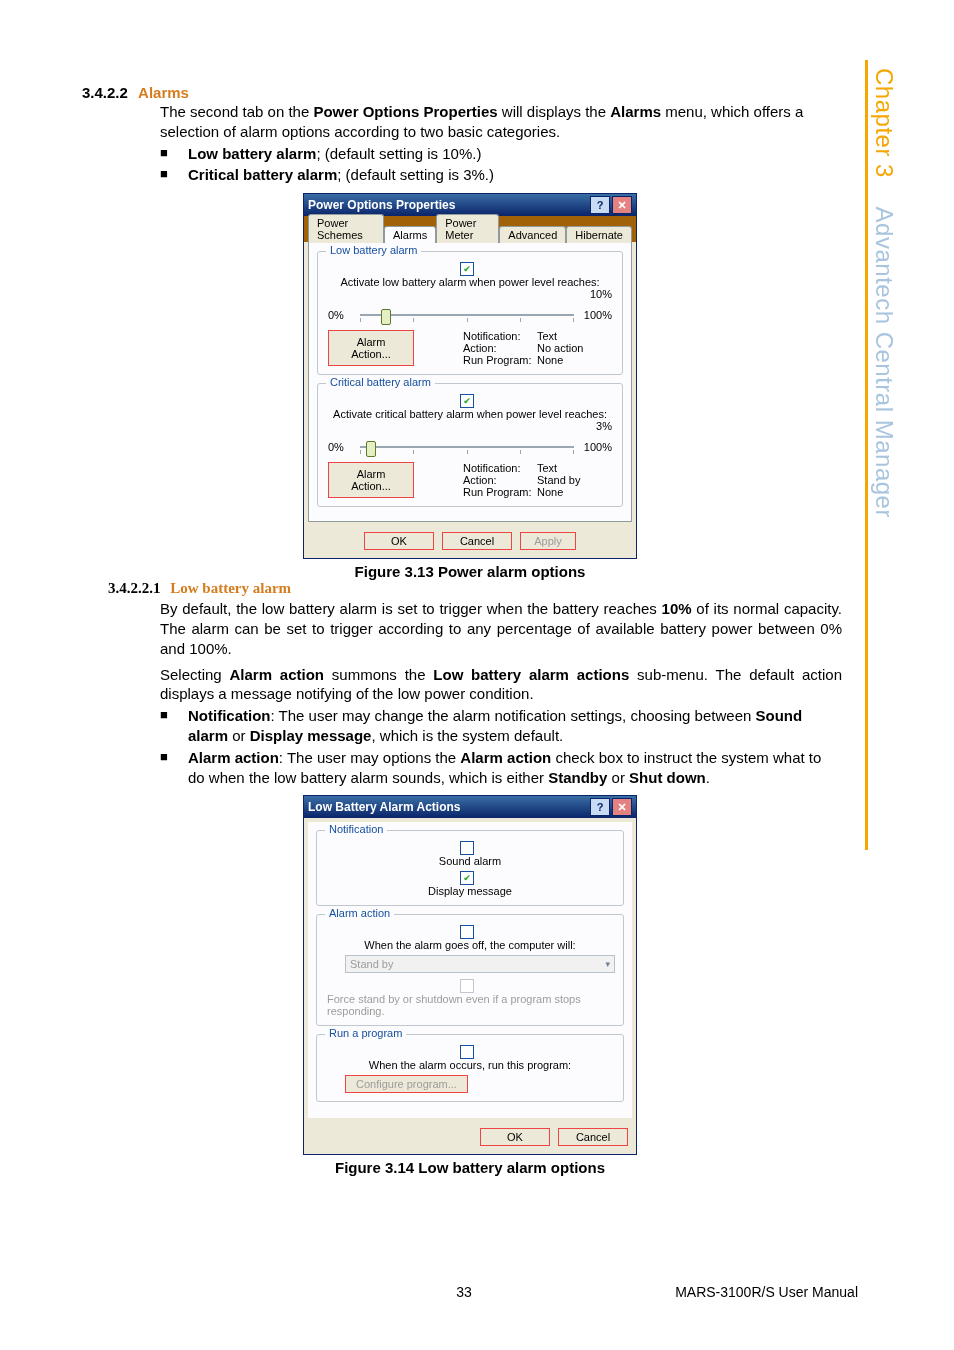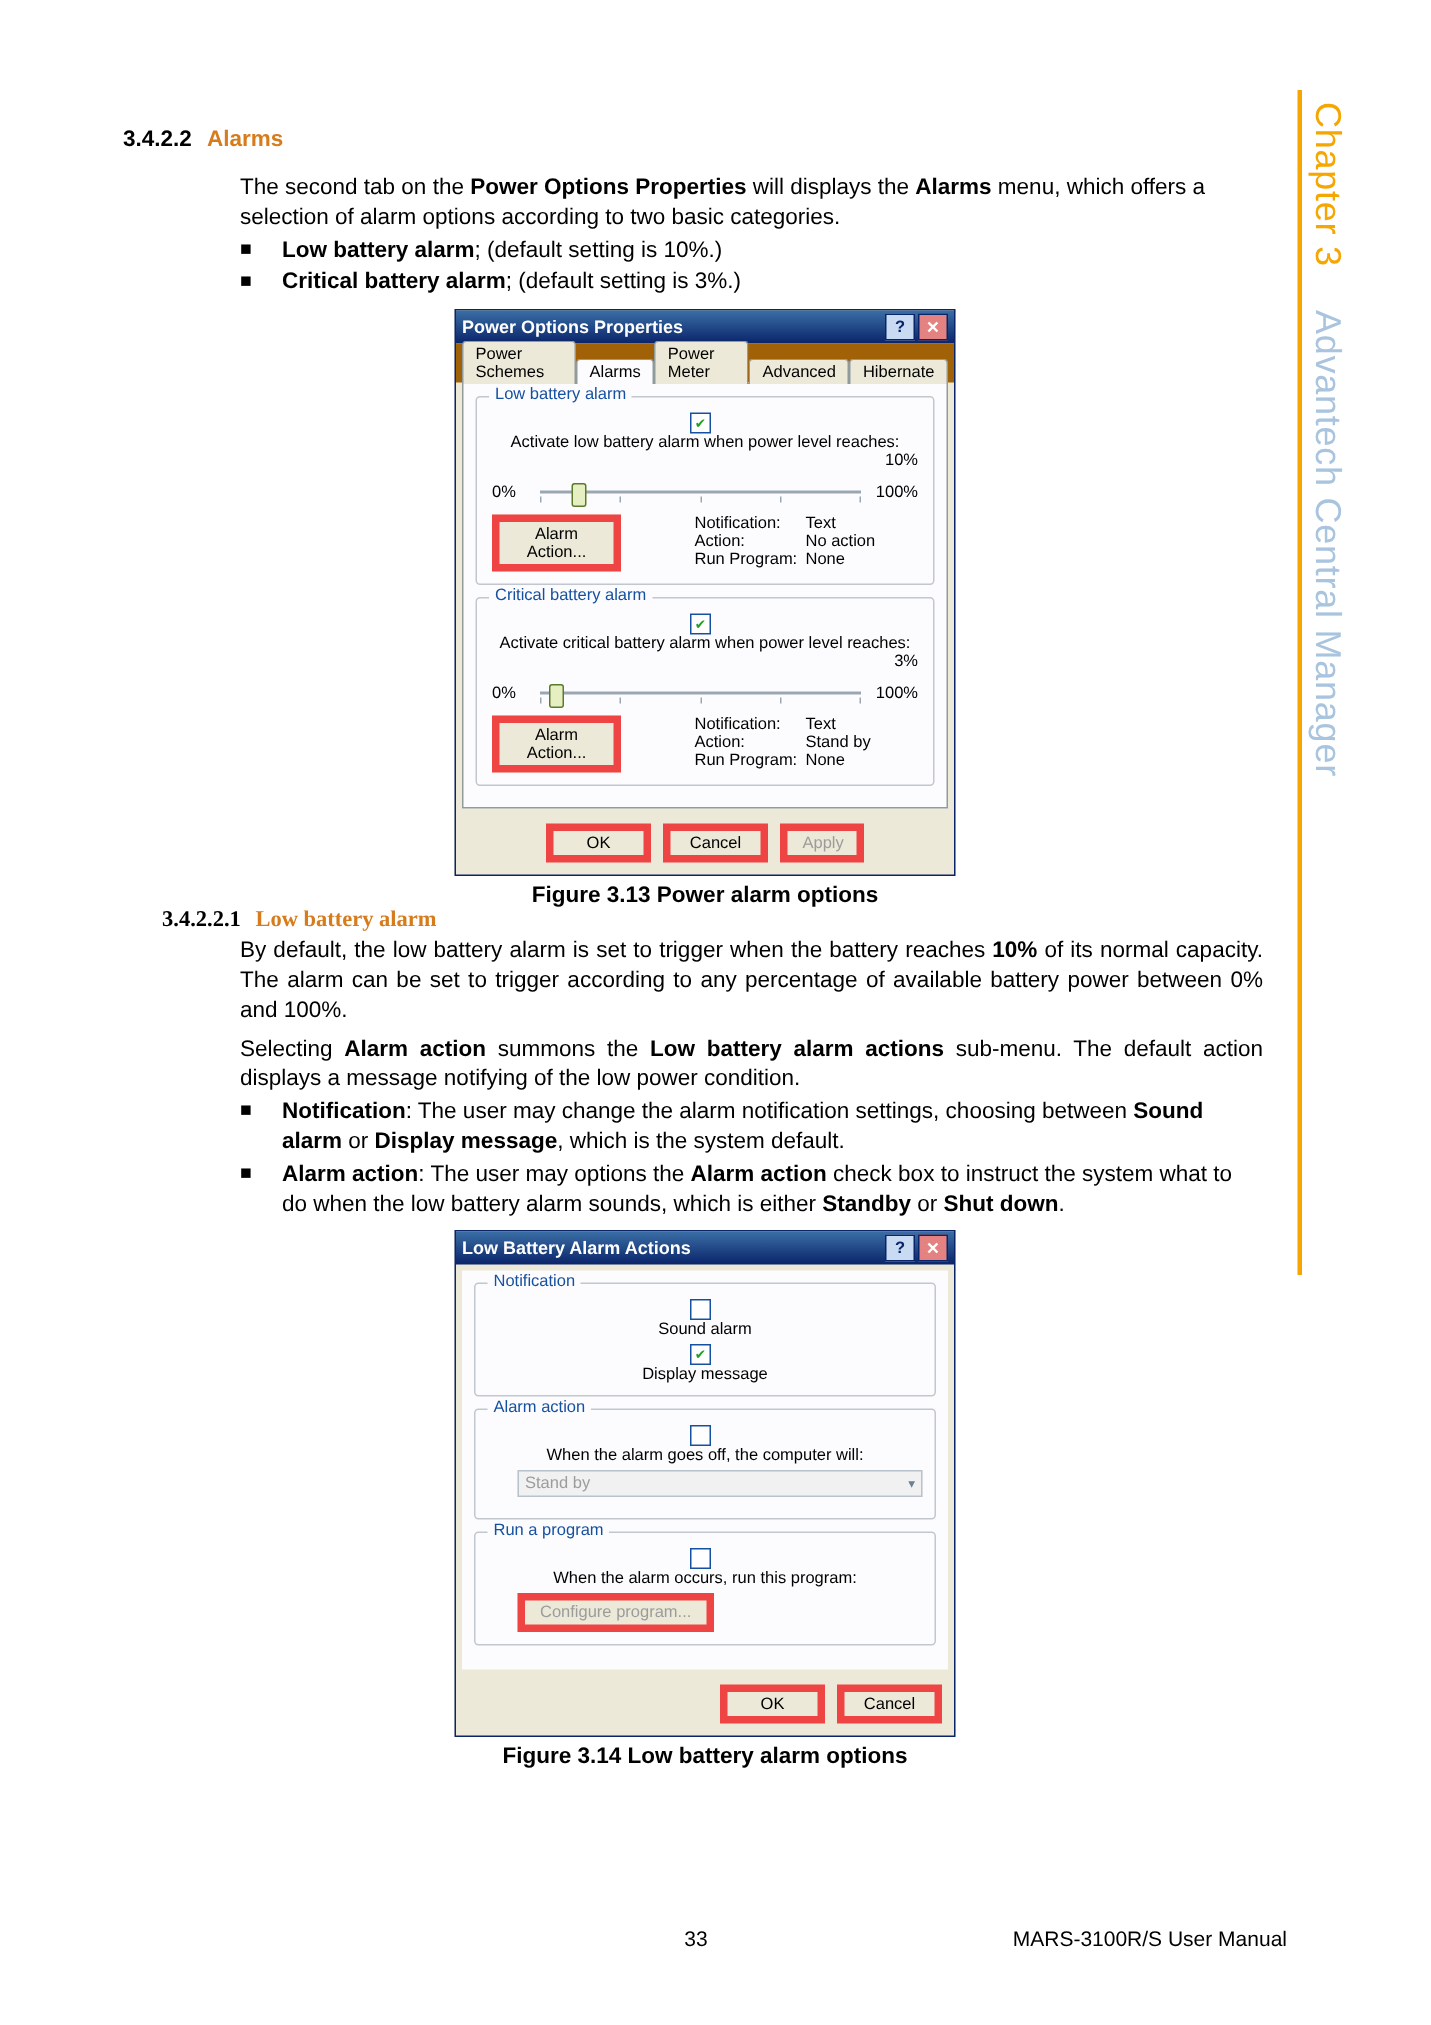--- a/index.html
+++ b/index.html
@@ -37,21 +37,21 @@
     font-size: 24px;
     color: #a9c4de;
     letter-spacing: 0.5px;
     padding-top: 8px;
   }
   .side-tab .side-text .chap {
     color: #f5a600;
   }
   .sec-num { font-weight: bold; margin-right: 6px; }
   .sec-title { color: #d67c1c; font-weight: bold; }
-  .h422 { font-size: 15px; margin-bottom: 14px; }
+  .h422 { font-size: 15px; margin-bottom: 1px; }
   .h4221 { font-size: 15px; margin-top: 0; margin-bottom: 2px; font-family: Liberation Serif, serif; }
   .body, .bullet-text { font-size: 15px; line-height: 1.32; }
   .body { margin-left: 78px; margin-right: 16px; }
   .body.just { text-align: justify; }
   .bullet-row { display: flex; margin-left: 78px; margin-right: 16px; margin-top: 2px; }
   .bullet-sym { width: 28px; flex: 0 0 28px; font-size: 13px; line-height: 1.4; color: #000; }
   .bullet-text { flex: 1; }
   .fig-cap { text-align: center; font-weight: bold; font-size: 15px; margin-top: 4px; }
   .footer {
     position: absolute;
@@ -116,21 +116,21 @@
   .cb { width:12px; height:12px; border:1px solid #1650a0; margin-right:6px; display:flex; align-items:center; justify-content:center; background:#fff;}
   .cb.checked::after { content:"✔"; font-size:9px; color:#22a022; line-height:1; }
   .pct-right { margin-left:auto; }
   .slider-row { display:flex; align-items:center; margin:6px 0 2px 0; }
   .slider-lbl { width:26px; font-size:11px; }
   .slider { flex:1; height:18px; position:relative; margin:0 6px; }
   .slider .track { position:absolute; top:8px; left:0; right:0; height:2px; background:#9aa7b2; }
   .slider .ticks { position:absolute; top:2px; left:0; right:0; height:14px; display:flex; justify-content:space-between; }
   .slider .ticks span { width:1px; height:4px; background:#9aa7b2; margin-top:10px;}
   .slider .thumb { position:absolute; top:3px; width:8px; height:14px; background:#e6efc1; border:1px solid #5b7a2b; border-radius:2px; }
-  .btn { border:5px solid #ef4444; background:#ece9d8; padding:2px 10px; font-size:11px; }
+  .btn { border:1px solid #ef4444; background:#ece9d8; padding:2px 10px; font-size:11px; }
   .aa-row { display:flex; margin-top:6px; }
   .aa-btn { width:86px; }
   .aa-grid { margin-left:10px; font-size:11px; }
   .aa-grid .r { display:flex; }
   .aa-grid .k { width:74px;padding-left:39px; }
   .btn-row { display:flex; justify-content:center; gap:8px; padding:6px 0 8px 0; }
   .btn.disabled { color:#9c9c9c; }
 
   
   .dlg-lb { width: 332px; margin: 8px auto 2px auto; border:1px solid #0a246a; background:#ece9d8; font-family:Tahoma,Arial,sans-serif; font-size:11px; }
@@ -332,20 +332,24 @@
       <div class="groupbox">
         <div class="legend">Alarm action</div>
         <div class="cb-row">
           <span class="cb"></span>
           <span>When the alarm goes off, the computer will:</span>
         </div>
         <div class="select-dis">
           <span>Stand by</span>
           <span class="chev">▾</span>
         </div>
+        <div class="cb-row">
+          <span class="cb disabled"></span>
+          <span class="txt-dis">Force stand by or shutdown even if a program stops responding.</span>
+        </div>
       </div>
 
       <div class="groupbox">
         <div class="legend">Run a program</div>
         <div class="cb-row">
           <span class="cb"></span>
           <span>When the alarm occurs, run this program:</span>
         </div>
         <button class="btn disabled" style="margin:4px 0 0 18px;">Configure program...</button>
       </div>

